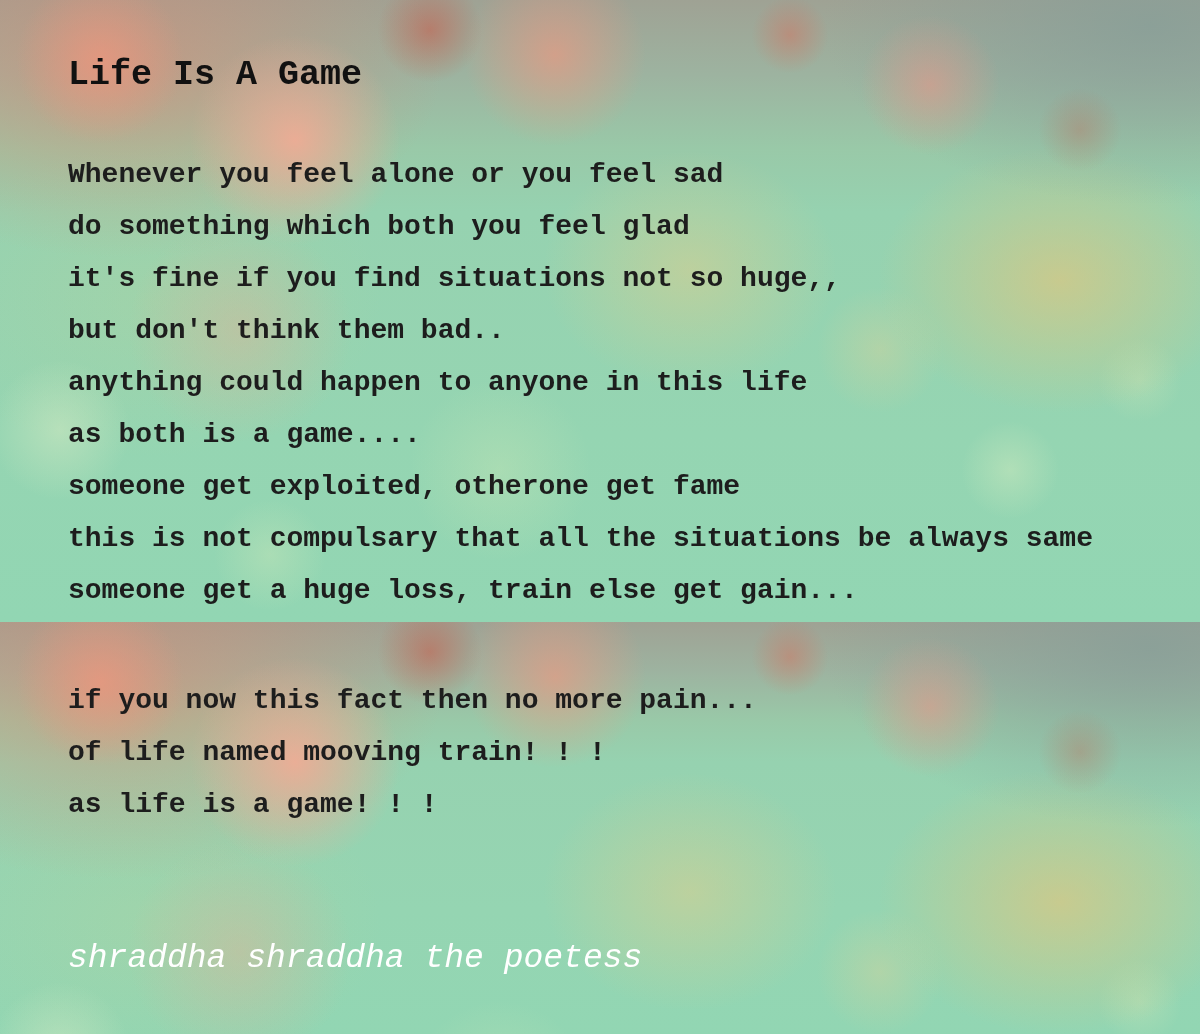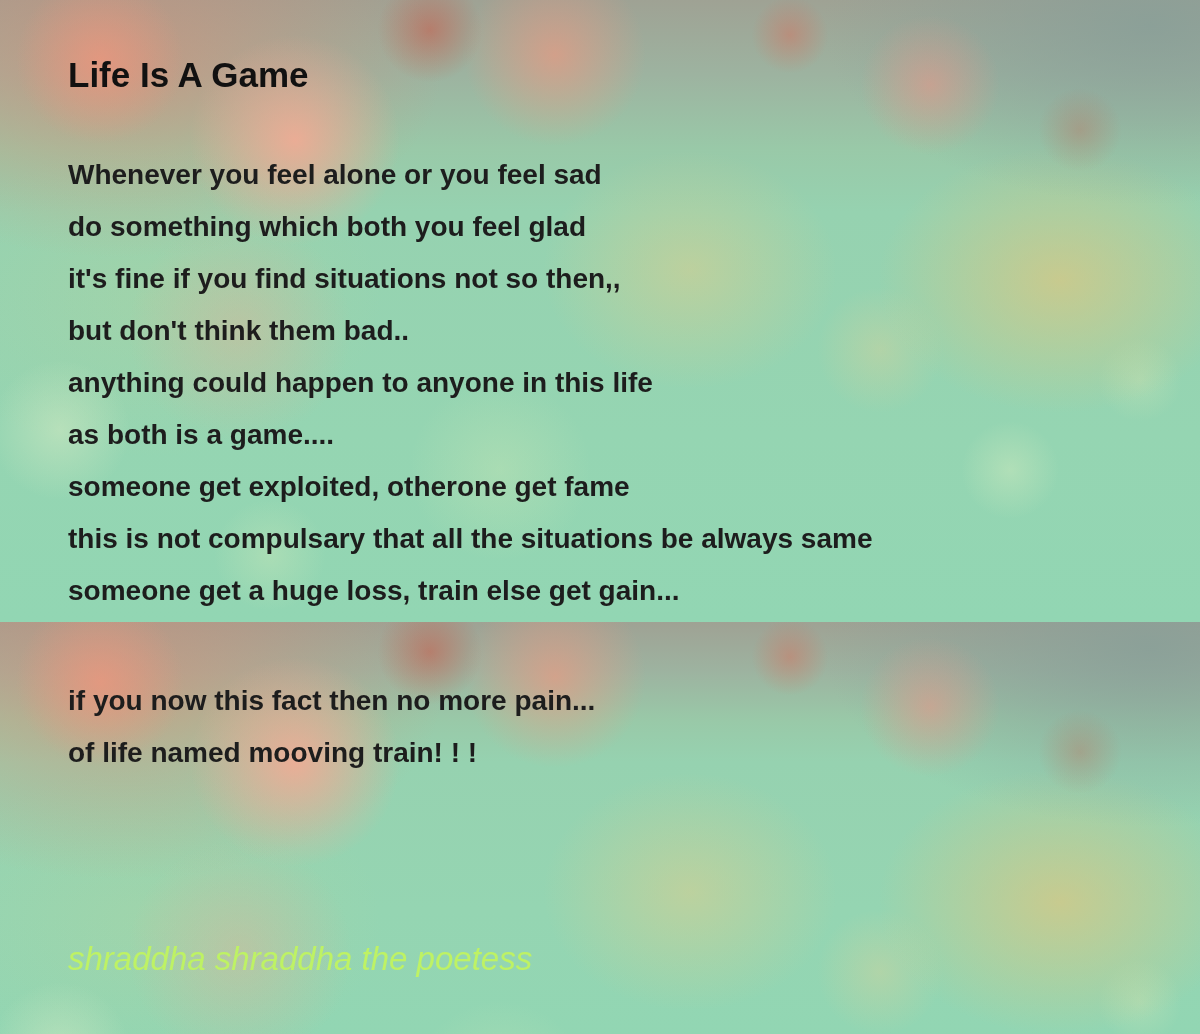--- a/index.html
+++ b/index.html
@@ -5,21 +5,21 @@
   html, body {
     margin: 0;
     padding: 0;
     background: #222;
   }
   .canvas {
     position: relative;
     width: 1200px;
     height: 1034px;
     overflow: hidden;
-    font-family: Liberation Sans, sans-serif;
+    font-family: Liberation Mono, monospace;
   }
   
   .bokeh-tile {
     position: absolute;
     left: 0;
     width: 1200px;
     background:
       
       radial-gradient(circle 150px at 295px 140px, rgba(246,170,148,0.85), rgba(246,170,148,0) 70%),
       radial-gradient(circle 120px at 100px 60px,  rgba(240,150,125,0.70), rgba(240,150,125,0) 70%),
@@ -74,48 +74,49 @@
   .stanza-1 { top: 149px; }
   .stanza-2 { top: 675px; }
   .poem-author {
     position: absolute;
     left: 68px;
     top: 936px;
     font-size: 33px;
     line-height: 46px;
     font-style: italic;
     font-weight: normal;
-    color: #bef264;
+    color: #ffffff;
   }
 </style>
 </head>
 <body>
 
 <div class="canvas">
 
   <div class="bokeh-tile tile-top"></div>
   <div class="bokeh-tile tile-bottom"></div>
 
   <div class="content">
 
     <h1 class="poem-title">Life Is A Game</h1>
 
     <div class="stanza stanza-1">
       <div class="poem-line">Whenever you feel alone or you feel sad</div>
       <div class="poem-line">do something which both you feel glad</div>
-      <div class="poem-line">it's fine if you find situations not so then,,</div>
+      <div class="poem-line">it's fine if you find situations not so huge,,</div>
       <div class="poem-line">but don't think them bad..</div>
       <div class="poem-line">anything could happen to anyone in this life</div>
       <div class="poem-line">as both is a game....</div>
       <div class="poem-line">someone get exploited, otherone get fame</div>
       <div class="poem-line">this is not compulsary that all the situations be always same</div>
       <div class="poem-line">someone get a huge loss, train else get gain...</div>
     </div>
 
     <div class="stanza stanza-2">
       <div class="poem-line">if you now this fact then no more pain...</div>
       <div class="poem-line">of life named mooving train! ! !</div>
+      <div class="poem-line">as life is a game! ! !</div>
     </div>
 
     <div class="poem-author">shraddha shraddha the poetess</div>
 
   </div>
 </div>
 
 </body></html>

